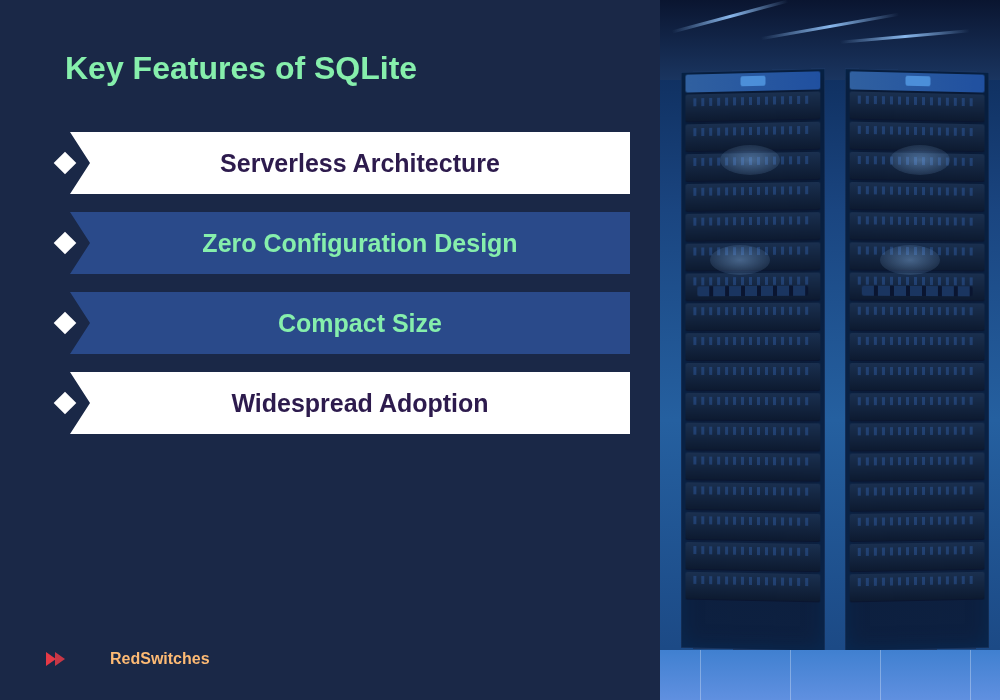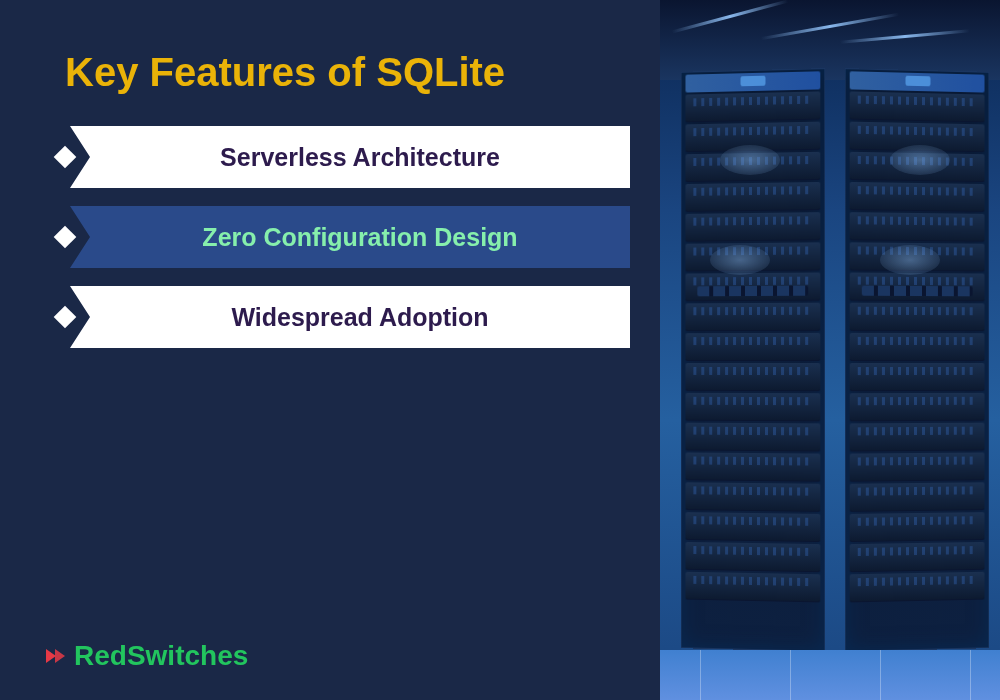--- a/index.html
+++ b/index.html
@@ -24,24 +24,24 @@
     
     .left-panel {
       width: 660px;
       height: 100%;
       background-color: #1a2847;
       padding: 50px 30px 30px 40px;
       position: relative;
     }
     
     .title {
-      color: #eab308;
-      font-size: 40px;
+      color: #86efac;
+      font-size: 32px;
       font-weight: 800;
-      margin-bottom: 31px;
+      margin-bottom: 45px;
       margin-left: 25px;
     }
     
     .features-list {
       display: flex;
       flex-direction: column;
       gap: 18px;
     }
     
     .feature-item {
@@ -110,23 +110,24 @@
       align-items: center;
       gap: 6px;
     }
     
     .logo-icon {
       width: 26px;
       height: 26px;
     }
     
     .logo-text {
-      color: #22c55e;
-      font-size: 28px;
+      color: #fdba74;
+      font-size: 16px;
       font-weight: 600;
+      margin-left: 36px;
     }
     
     .right-panel {
       width: 340px;
       height: 100%;
       background: linear-gradient(180deg, #0a2550 0%, #1a4580 30%, #2560a0 60%, #1a4580 100%);
       position: relative;
       overflow: hidden;
     }
     
@@ -282,20 +283,28 @@
       <div class="feature-item">
         <div class="diamond-wrapper">
           <div class="diamond"></div>
         </div>
         <div class="feature-bar blue">
           <span class="feature-text">Zero Configuration Design</span>
         </div>
       </div>
 
 
+      <div class="feature-item">
+        <div class="diamond-wrapper">
+          <div class="diamond"></div>
+        </div>
+        <div class="feature-bar blue">
+          <span class="feature-text">Compact Size</span>
+        </div>
+      </div>
 
       <div class="feature-item">
         <div class="diamond-wrapper">
           <div class="diamond"></div>
         </div>
         <div class="feature-bar white">
           <span class="feature-text">Widespread Adoption</span>
         </div>
       </div>
 

